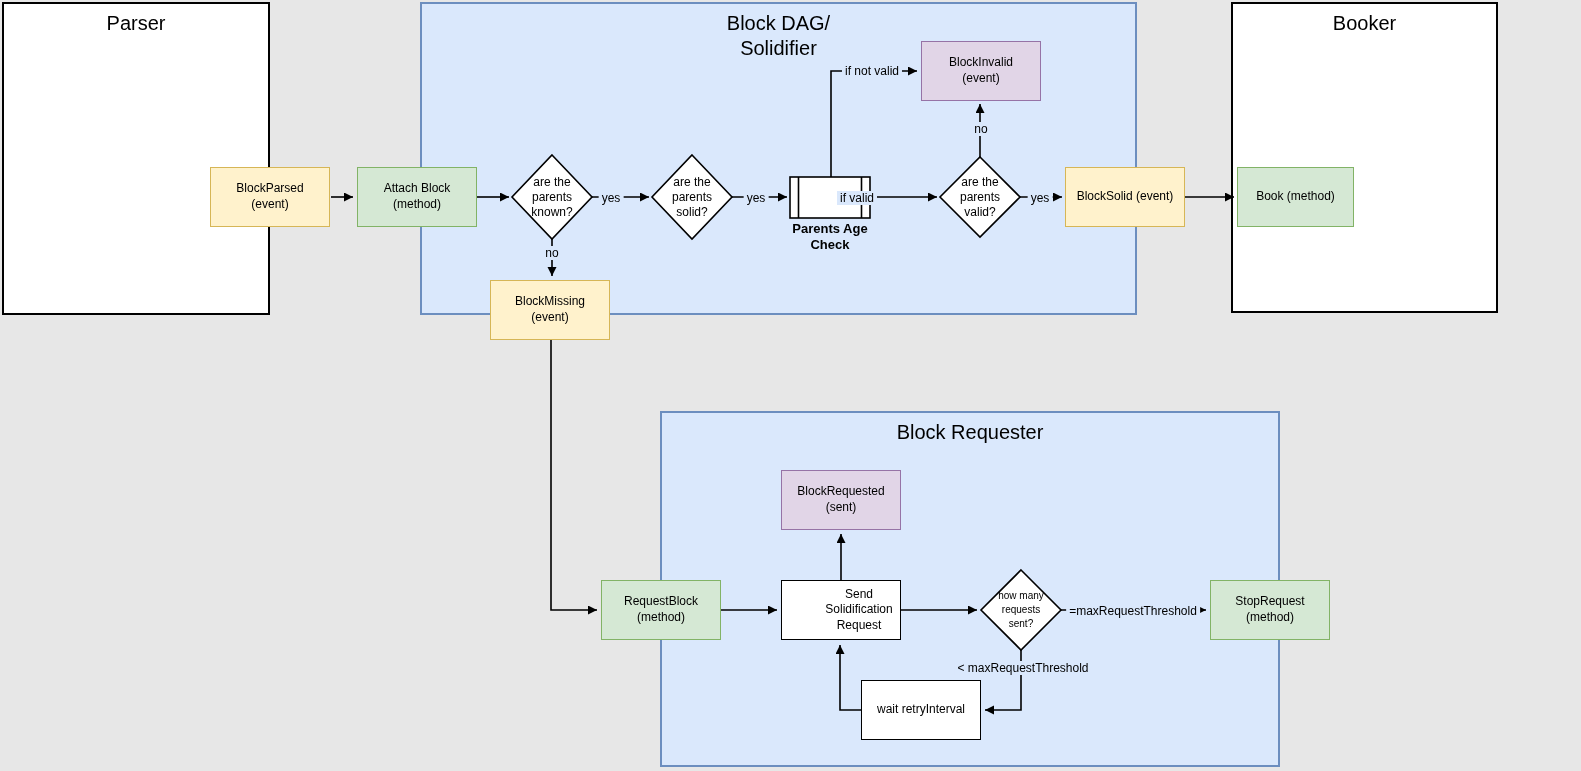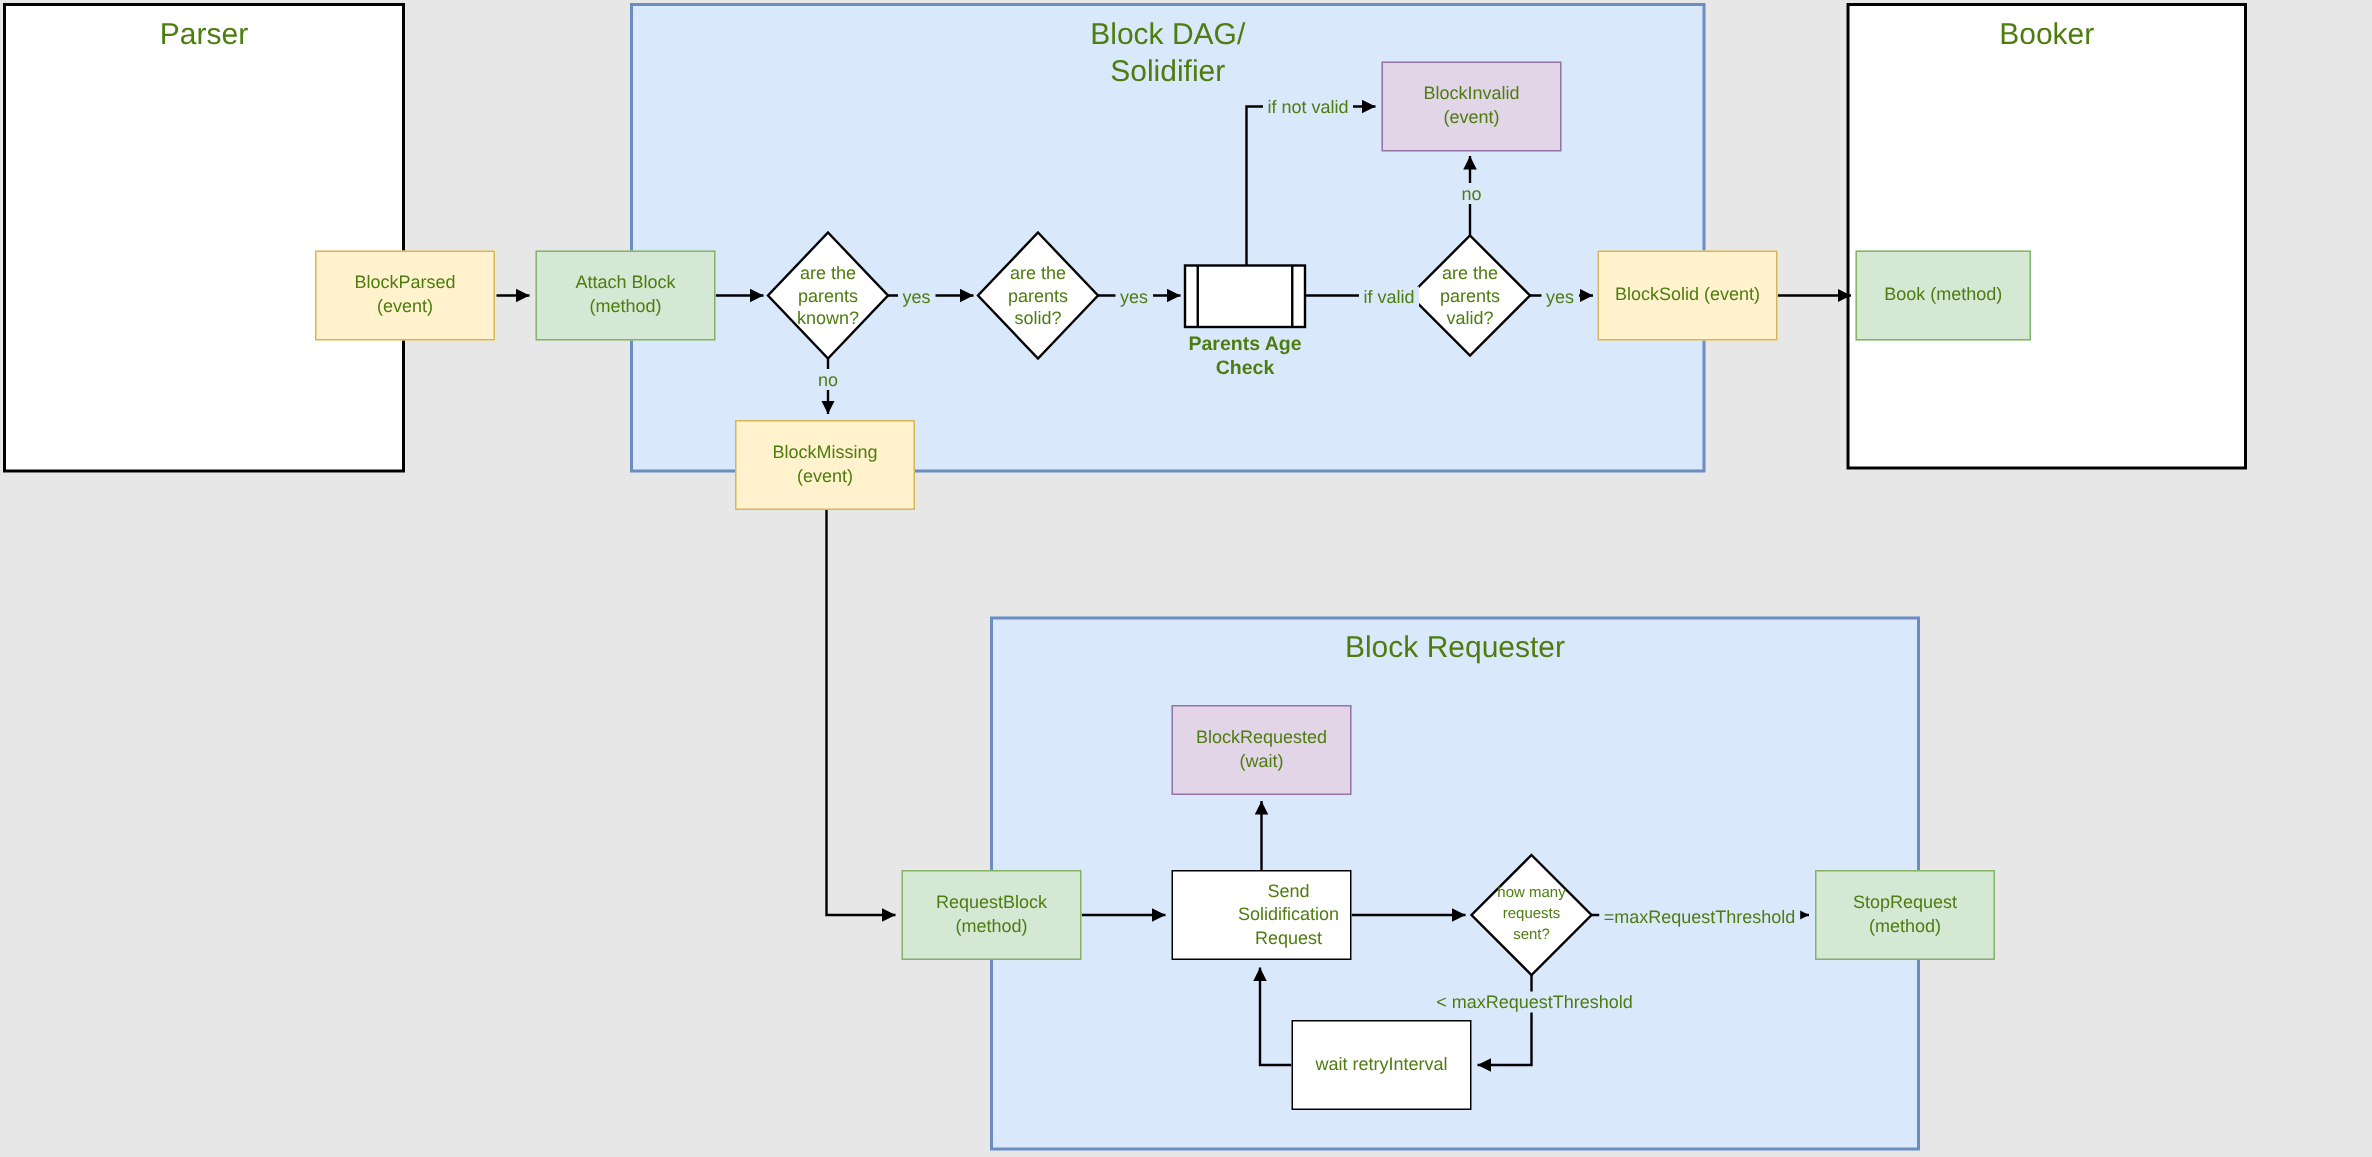--- a/index.html
+++ b/index.html
@@ -1,18 +1,18 @@
 <!DOCTYPE html>
 <html><head>
 <meta charset="utf-8">
 <style>
   html,body{margin:0;padding:0;background:#e7e7e7;}
   .canvas{
     position:relative;width:1581px;height:771px;background:#e7e7e7;
-    font-family:"Liberation Sans", sans-serif;color:#4d7c0f;overflow:hidden;
+    font-family:"Liberation Sans", sans-serif;color:#000000;overflow:hidden;
   }
   .container{position:absolute;box-sizing:border-box;z-index:1;}
   .c-white{background:#ffffff;border:2px solid #000000;}
   .c-blue{background:#dae8fc;border:2px solid #6c8ebf;}
   .ctitle{font-size:20px;text-align:center;padding-top:7px;white-space:pre-line;line-height:1.25;}
   svg.edges{position:absolute;left:0;top:0;z-index:2;}
   .node{
     position:absolute;box-sizing:border-box;z-index:3;
     display:flex;align-items:center;justify-content:center;
     text-align:center;font-size:12px;line-height:1.3;white-space:pre-line;
@@ -125,37 +125,37 @@
 
   <div class="node yellow" style="left:1065px;top:167px;width:120px;height:60px;">BlockSolid (event)</div>
 
   <div class="node yellow" style="left:490px;top:280px;width:120px;height:60px;">BlockMissing
 (event)</div>
 
   <div class="node green" style="left:601px;top:580px;width:120px;height:60px;">RequestBlock
 (method)</div>
 
   <div class="node purple" style="left:781px;top:470px;width:120px;height:60px;">BlockRequested
-(wait)</div>
+(sent)</div>
 
   <div class="node white" style="left:781px;top:580px;width:120px;height:60px;padding-left:36px;">Send Solidification
 Request</div>
 
   <div class="dtext small" style="left:981px;top:570px;width:80px;height:80px;">how many
 requests
 sent?</div>
 
   <div class="node green" style="left:1210px;top:580px;width:120px;height:60px;">StopRequest
 (method)</div>
 
   <div class="node white" style="left:861px;top:680px;width:120px;height:60px;">wait retryInterval</div>
 
   <div class="elabel" style="left:611px;top:198px;">yes</div>
   <div class="elabel" style="left:756px;top:198px;">yes</div>
-  <div class="elabel" style="left:926px;top:198px;">if valid</div>
+  <div class="elabel" style="left:857px;top:198px;">if valid</div>
   <div class="elabel" style="left:1040px;top:198px;">yes</div>
   <div class="elabel" style="left:552px;top:253px;">no</div>
   <div class="elabel" style="left:981px;top:129px;">no</div>
   <div class="elabel" style="left:872px;top:71px;">if not valid</div>
   <div class="elabel" style="left:1133px;top:611px;">=maxRequestThreshold</div>
   <div class="elabel" style="left:1023px;top:668px;">&lt; maxRequestThreshold</div>
 
 </div>
 
 </body></html>

